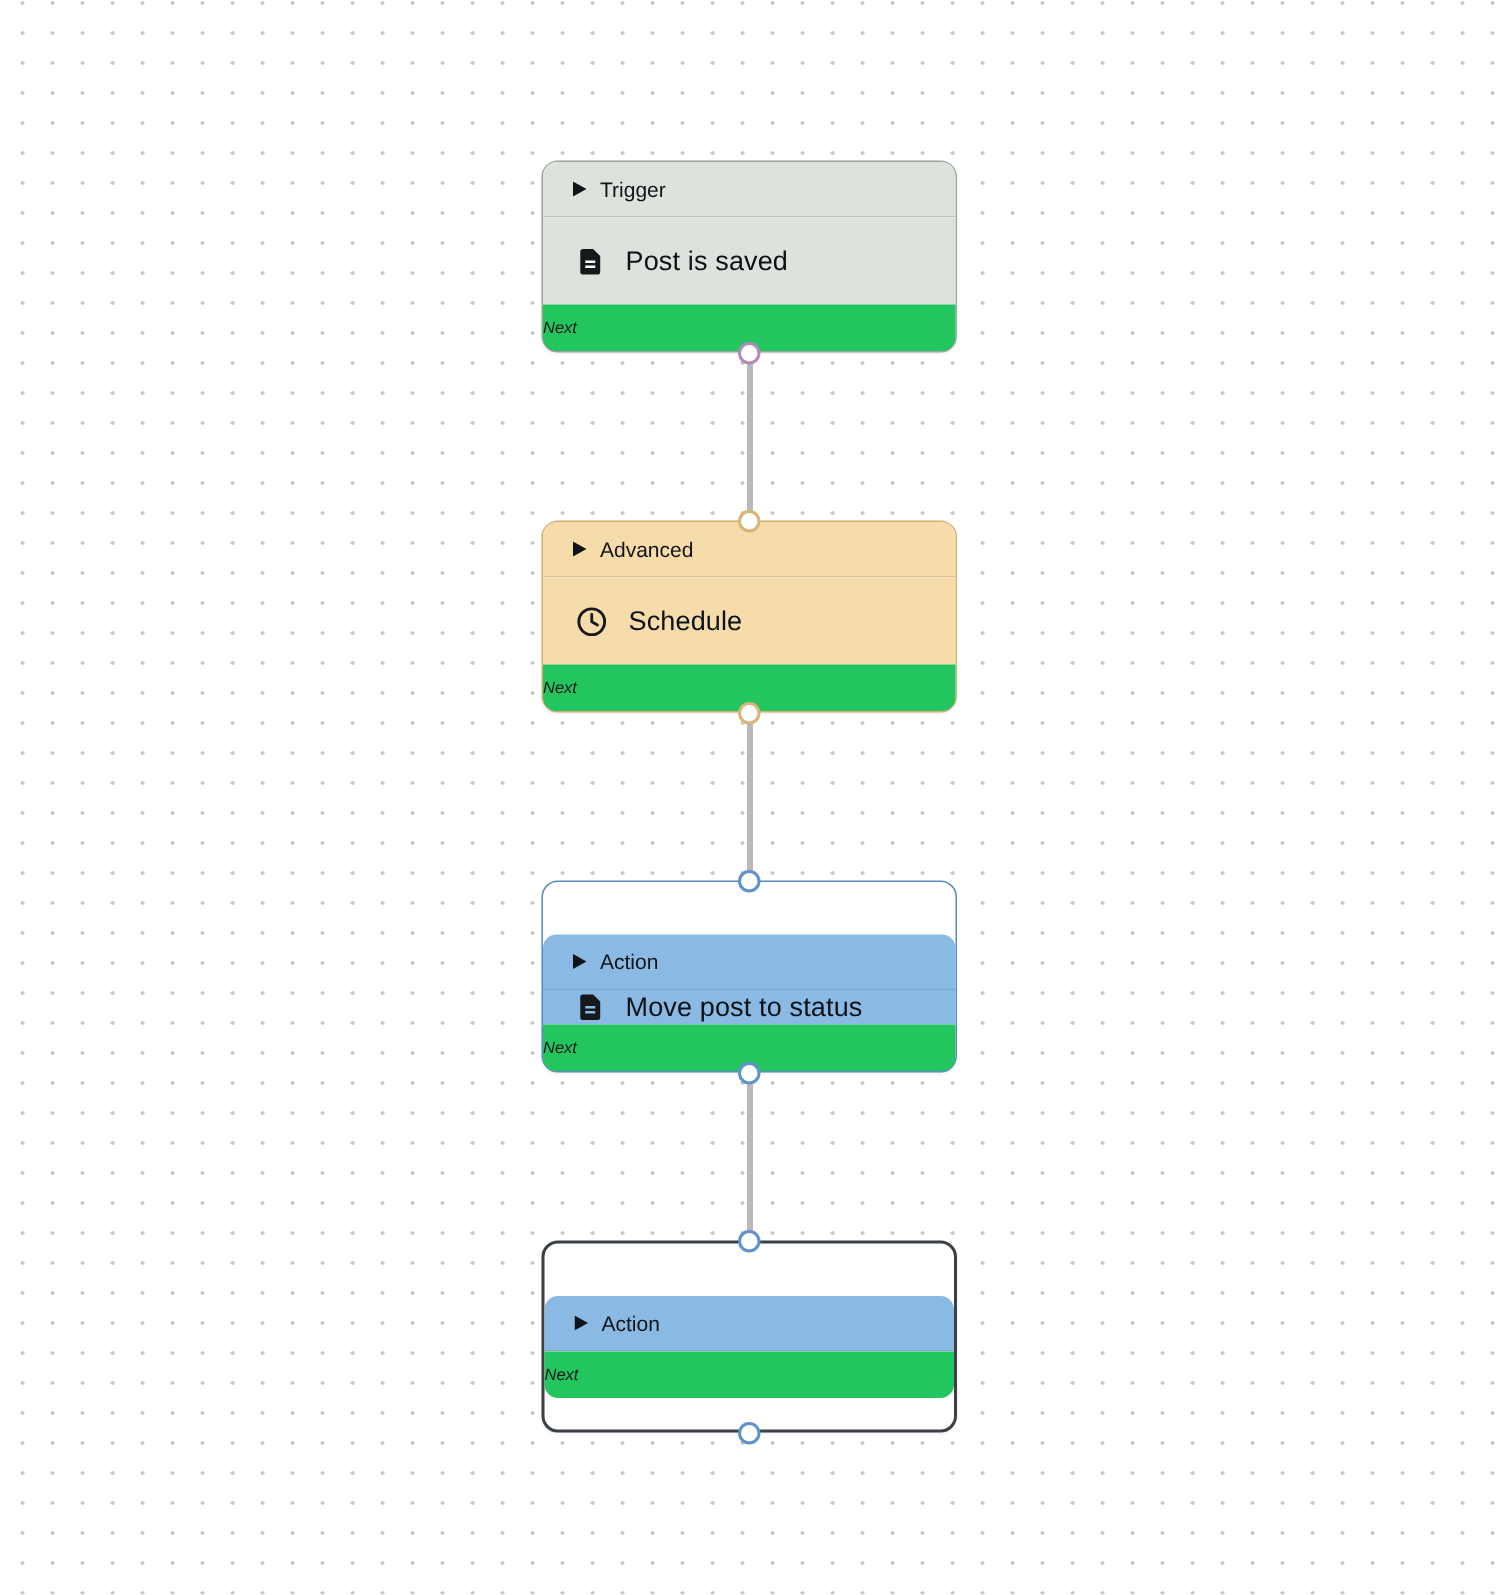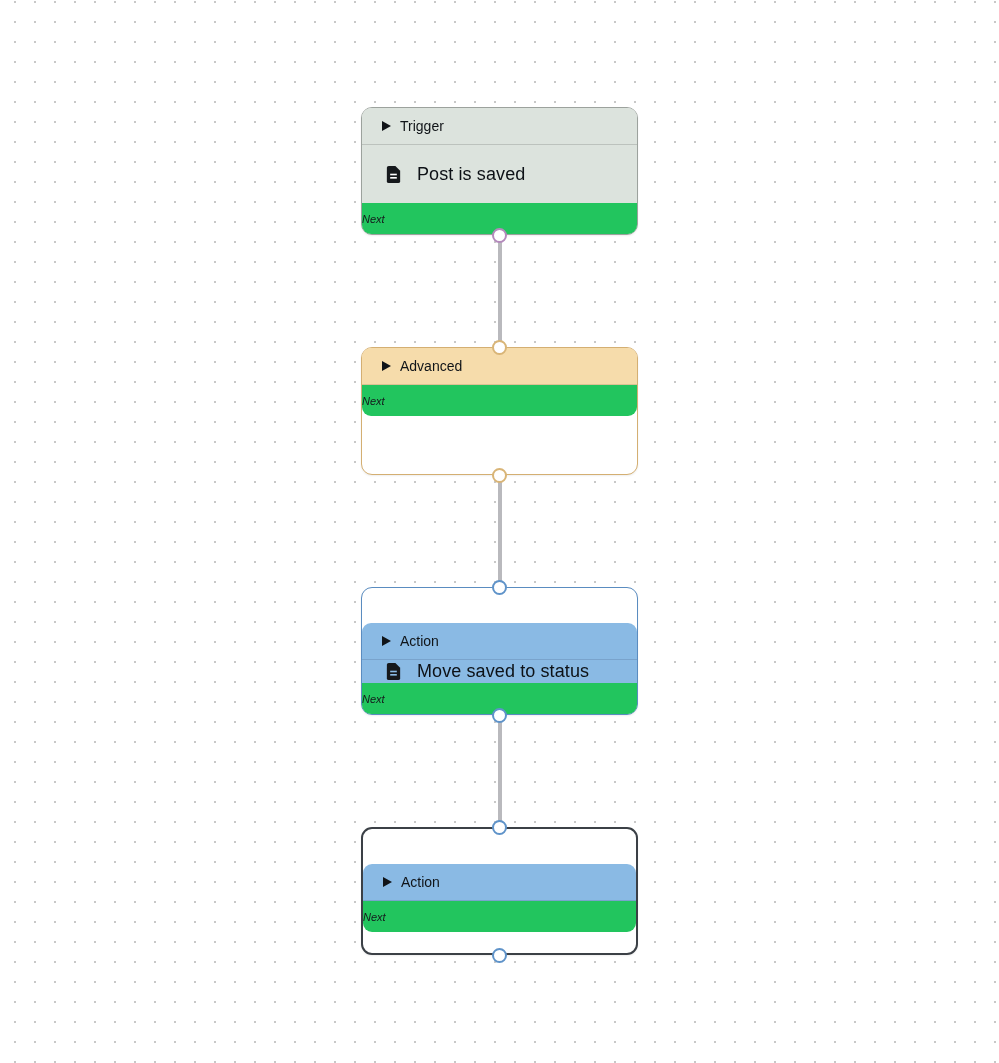--- a/index.html
+++ b/index.html
@@ -89,41 +89,48 @@
   </div>
   <div class="port port--purple" style="top:227.5px;"></div>
 
   <div class="node node--advanced" style="top:347px;">
     <div class="node-header">
       <svg class="tri" width="9" height="10" viewBox="0 0 9 10">
           <polygon points="0,0 9,5 0,10" fill="#101418"></polygon>
         </svg>
       <span>Advanced</span>
     </div>
+    <div class="node-body">
+      <svg class="body-icon" width="21" height="21" viewBox="0 0 20 20">
+        <circle cx="10" cy="10" r="8.2" fill="none" stroke="#16191c" stroke-width="1.8"></circle>
+        <polyline points="10,5.3 10,10 13.6,12.1" fill="none" stroke="#16191c" stroke-width="1.8" stroke-linecap="round" stroke-linejoin="round"></polyline>
+      </svg>
+      <span>Schedule</span>
+    </div>
     <div class="node-footer">
       <span>Next</span>
     </div>
   </div>
   <div class="port port--tan" style="top:339.5px;"></div>
   <div class="port port--tan" style="top:467.5px;"></div>
 
   <div class="node node--action" style="top:587px;">
     <div class="node-header">
       <svg class="tri" width="9" height="10" viewBox="0 0 9 10">
           <polygon points="0,0 9,5 0,10" fill="#101418"></polygon>
         </svg>
       <span>Action</span>
     </div>
     <div class="node-body">
       <svg class="body-icon" width="19" height="19" viewBox="0 0 20 20">
         <path d="M5 1h7l5 5v11a2 2 0 0 1-2 2H5a2 2 0 0 1-2-2V3a2 2 0 0 1 2-2z" fill="#16191c"></path>
         <line x1="6.5" y1="10" x2="13.5" y2="10" stroke="#8abae4" stroke-width="1.7"></line>
         <line x1="6.5" y1="13.5" x2="13.5" y2="13.5" stroke="#8abae4" stroke-width="1.7"></line>
       </svg>
-      <span>Move saved to status</span>
+      <span>Move post to status</span>
     </div>
     <div class="node-footer">
       <span>Next</span>
     </div>
   </div>
   <div class="port port--blue" style="top:579.5px;"></div>
   <div class="port port--blue" style="top:707.5px;"></div>
 
   <div class="node node--action node--selected" style="top:827px;">
     <div class="node-header">

